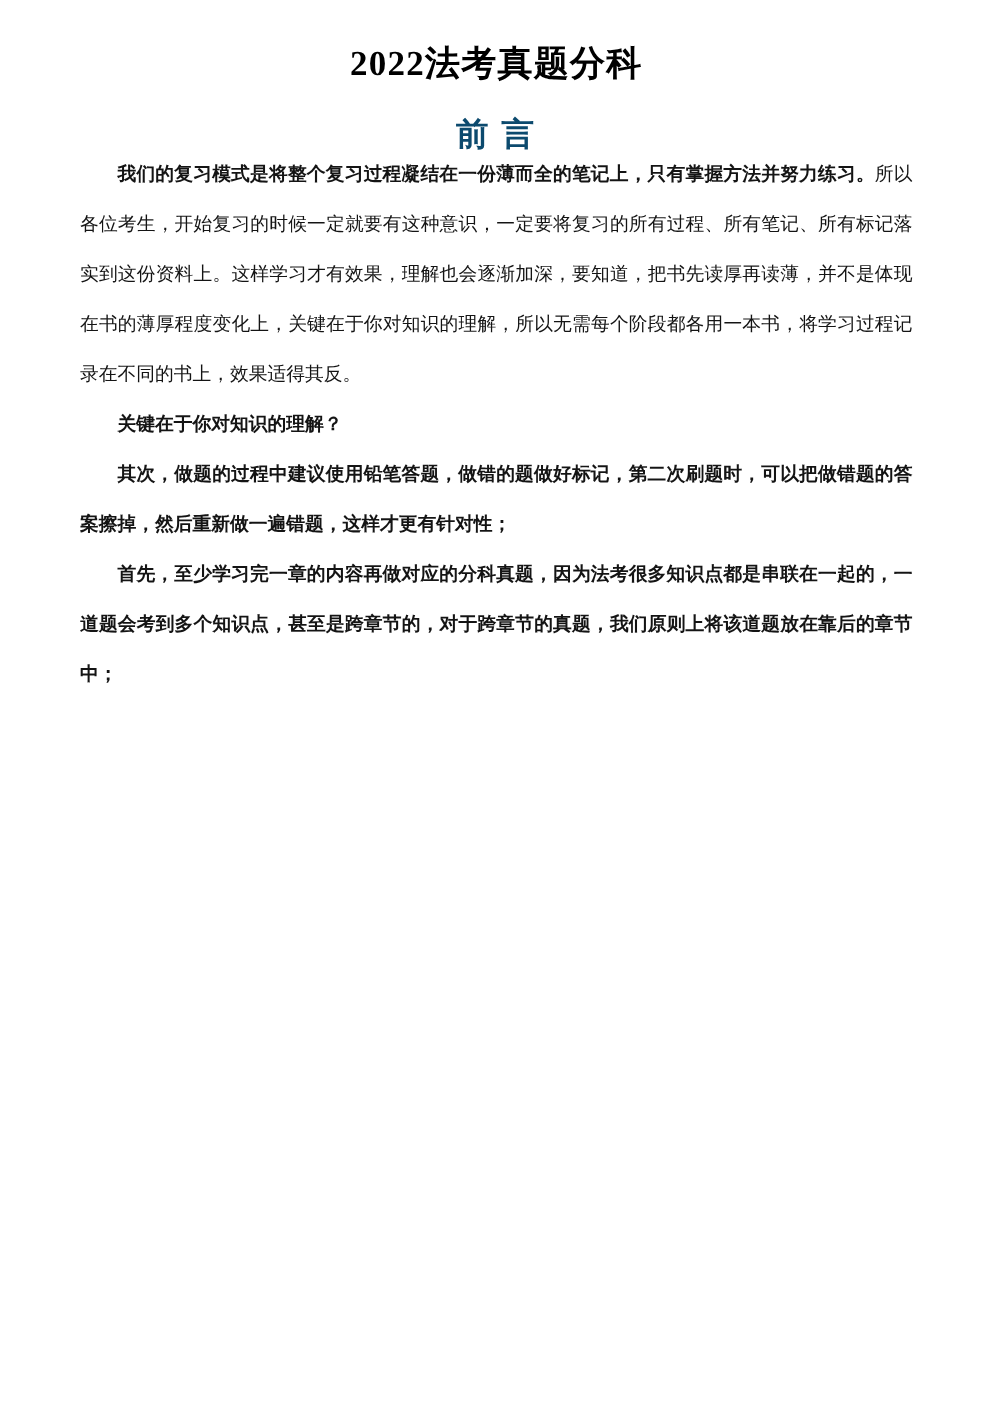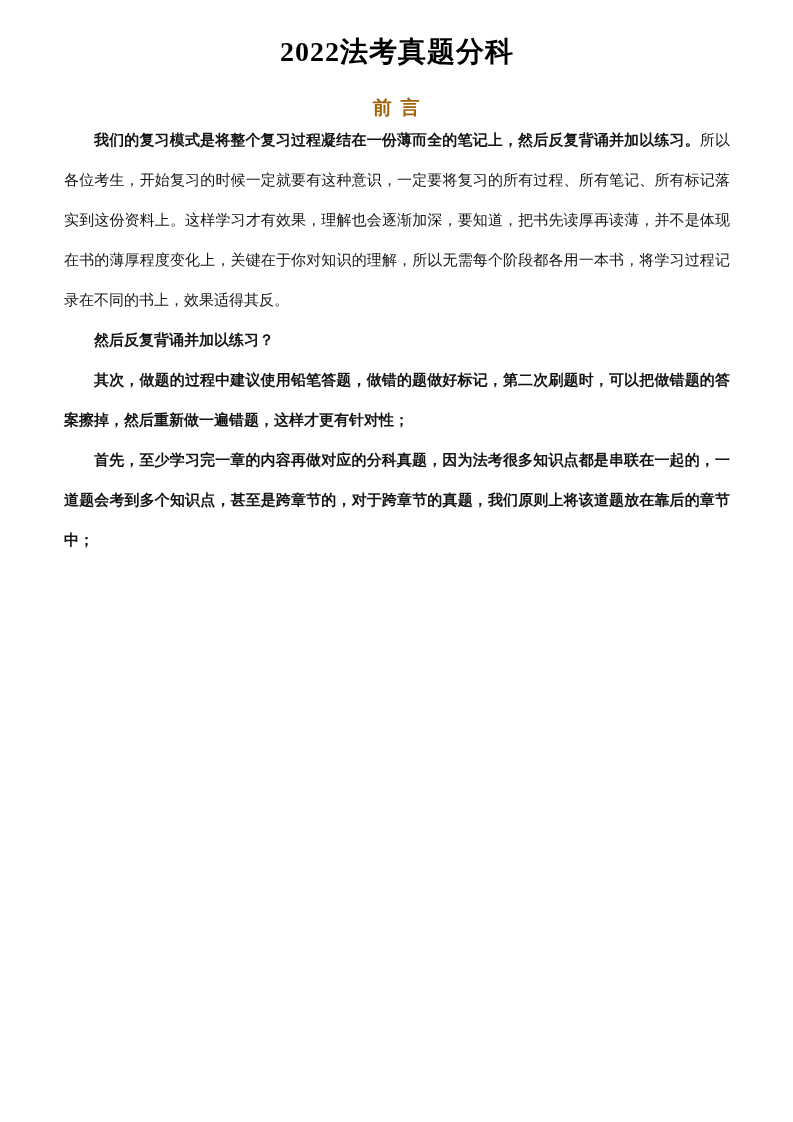--- a/index.html
+++ b/index.html
@@ -24,24 +24,24 @@
     text-align: center;
     font-size: 28px;
     line-height: 36px;
     font-weight: bold;
     color: #000000;
     letter-spacing: 1px;
   }
   .section-heading {
     margin: 26px 0 0 0;
     text-align: center;
-    font-size: 19px;
+    font-size: 26px;
     line-height: 24px;
     font-weight: bold;
-    color: #a16207;
+    color: #0c4a6e;
     letter-spacing: 2px;
   }
   .body-text {
     margin-top: 0;
   }
   .body-text p {
     margin: 0;
     font-size: 15px;
     line-height: 40px;
     text-align: justify;
@@ -52,18 +52,18 @@
     font-weight: bold;
   }
 </style>
 </head>
 <body>
 
 <div class="page">
   <h1 class="doc-title">2022法考真题分科</h1>
   <h2 class="section-heading">前 言</h2>
   <div class="body-text" id="paragraphs">
-      <p><span class="bold">我们的复习模式是将整个复习过程凝结在一份薄而全的笔记上，然后反复背诵并加以练习。</span><span>所以各位考生，开始复习的时候一定就要有这种意识，一定要将复习的所有过程、所有笔记、所有标记落实到这份资料上。这样学习才有效果，理解也会逐渐加深，要知道，把书先读厚再读薄，并不是体现在书的薄厚程度变化上，关键在于你对知识的理解，所以无需每个阶段都各用一本书，将学习过程记录在不同的书上，效果适得其反。</span></p>
-      <p><span class="bold">然后反复背诵并加以练习？</span></p>
+      <p><span class="bold">我们的复习模式是将整个复习过程凝结在一份薄而全的笔记上，只有掌握方法并努力练习。</span><span>所以各位考生，开始复习的时候一定就要有这种意识，一定要将复习的所有过程、所有笔记、所有标记落实到这份资料上。这样学习才有效果，理解也会逐渐加深，要知道，把书先读厚再读薄，并不是体现在书的薄厚程度变化上，关键在于你对知识的理解，所以无需每个阶段都各用一本书，将学习过程记录在不同的书上，效果适得其反。</span></p>
+      <p><span class="bold">关键在于你对知识的理解？</span></p>
       <p><span class="bold">其次，做题的过程中建议使用铅笔答题，做错的题做好标记，第二次刷题时，可以把做错题的答案擦掉，然后重新做一遍错题，这样才更有针对性；</span></p>
       <p><span class="bold">首先，至少学习完一章的内容再做对应的分科真题，因为法考很多知识点都是串联在一起的，一道题会考到多个知识点，甚至是跨章节的，对于跨章节的真题，我们原则上将该道题放在靠后的章节中；</span></p>
     </div>
 </div>
 
 </body></html>

